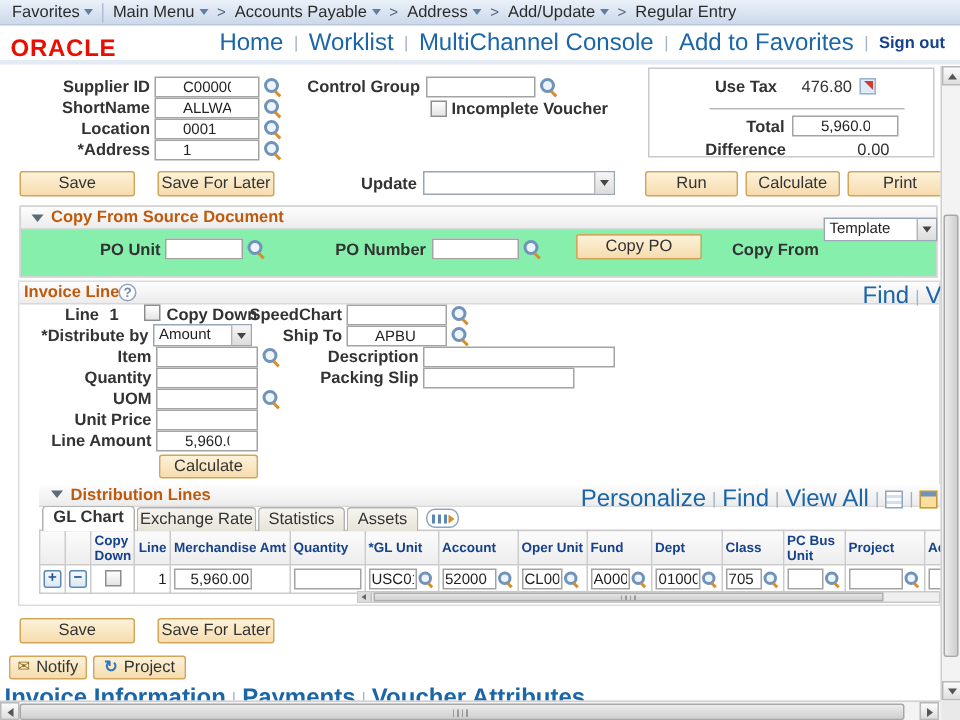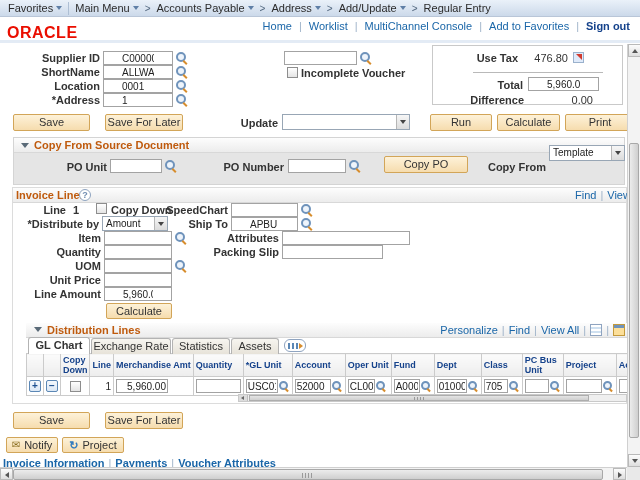--- a/index.html
+++ b/index.html
@@ -17,21 +17,21 @@
   .lk::before{content:"";position:absolute;left:1px;top:1px;width:6px;height:6px;border:2px solid #6f93bb;border-radius:50%;background:#eef4fb}
   .lk::after{content:"";position:absolute;left:9px;top:9px;width:5px;height:2px;background:#d78d2d;transform:rotate(45deg);transform-origin:0 0}
   .btn{position:absolute;height:17px;box-sizing:border-box;background:linear-gradient(#fdf2d9,#f6dcae);
        border:1px solid #d2a558;border-radius:2px;font:11px/15px "Liberation Sans",sans-serif;color:#333;
        text-align:center;cursor:pointer;white-space:nowrap;overflow:hidden}
   .sel{position:absolute;height:16px;box-sizing:border-box;border:1px solid #98a6b5;background:#fff;cursor:pointer}
   .sel .sv{display:block;margin-right:13px;font:10px/14px "Liberation Sans",sans-serif;color:#222;padding-left:3px;white-space:nowrap;overflow:hidden}
   .sel .sa{position:absolute;top:0;right:0;width:13px;height:100%;background:linear-gradient(#f6f6f6,#dcdcdc);border-left:1px solid #b6b6b6;box-sizing:border-box}
   .sel .sa::after{content:"";position:absolute;left:3px;top:5px;border-left:3px solid transparent;border-right:3px solid transparent;border-top:4px solid #444}
   .cb{position:absolute;width:11px;height:11px;box-sizing:border-box;border:1px solid #8d8d8d;background:linear-gradient(#fff,#e4e4e4);cursor:pointer}
-  .link{font-size:11px;color:#1a66a8;white-space:nowrap;cursor:pointer;text-decoration:none}
+  .link{font-size:16px;color:#1a66a8;white-space:nowrap;cursor:pointer;text-decoration:none}
   .blink{font-weight:bold}
   .sepc{font-size:11px;color:#9fb3c9}
   .sect{font-size:11px;font-weight:bold;color:#bf5a0d;white-space:nowrap}
   .tri{position:absolute;width:0;height:0;border-left:4px solid transparent;border-right:4px solid transparent;border-top:5px solid #5a6a78;cursor:pointer}
   
   #topbar{position:absolute;left:0;top:0;width:640px;height:17px;box-sizing:border-box;
           background:linear-gradient(#eaf1f9,#ccd9ea);border-bottom:1px solid #b9c6d8;
           display:flex;align-items:center;gap:6px;padding-left:8px;font-size:11px;color:#2b2b2b}
   .crumb{display:flex;align-items:center;gap:3px;cursor:pointer;white-space:nowrap}
   .ccaret{width:0;height:0;border-left:3px solid transparent;border-right:3px solid transparent;border-top:4px solid #5f7fa6}
@@ -40,21 +40,21 @@
   
   #hdrlinks{position:absolute;right:10px;top:20px;display:flex;gap:7px;align-items:center;z-index:1}
   #signout{font-size:11px;font-weight:bold;color:#15428b;white-space:nowrap;cursor:pointer}
   #logo{position:absolute;left:7px;top:24px;font:bold 16px "Liberation Sans",sans-serif;color:#ea0e00;letter-spacing:.5px}
   #hdrstrip{position:absolute;left:0;top:40px;width:640px;height:3px;background:#e3ebf5}
   
   #totbox{position:absolute;left:432px;top:45px;width:191px;height:60px;border:1px solid #c9c9c9;background:#fff;box-sizing:border-box}
   .ico-drill{position:absolute;width:11px;height:11px;box-sizing:border-box;border:1px solid #9ab1cc;background:#dfeafa;cursor:pointer}
   .ico-drill::after{content:"";position:absolute;right:1px;top:1px;width:0;height:0;border-top:6px solid #d23b2f;border-left:6px solid transparent}
   
-  #copybox{position:absolute;left:13px;top:137px;width:612px;height:48px;border:1px solid #d4d4d4;background:#e5e5e5;box-sizing:border-box}
+  #copybox{position:absolute;left:13px;top:137px;width:612px;height:48px;border:1px solid #d4d4d4;background:#86efac;box-sizing:border-box}
   #invbox{position:absolute;left:12px;top:187px;width:615px;height:217px;border:1px solid #dcdcdc;background:#fff;box-sizing:border-box}
   .ghead{position:absolute;left:0;top:0;right:0;height:14px;background:linear-gradient(#fdfdfd,#ececec);border-bottom:1px solid #d8d8d8}
   .helpico{position:absolute;width:12px;height:12px;box-sizing:border-box;border:1px solid #8fa4c0;border-radius:50%;
            color:#6f8cb0;font:bold 9px/10px "Liberation Sans",sans-serif;text-align:center;cursor:pointer;background:#fff}
   #distbox{position:absolute;left:13px;top:135px;width:602px;height:79px;overflow:hidden;background:#fff}
   
   .tab{position:absolute;height:16px;box-sizing:border-box;border:1px solid #b3b3b3;border-bottom:none;border-radius:3px 3px 0 0;
        background:linear-gradient(#f7f5f0,#e7e3d9);font:11px/15px "Liberation Sans",sans-serif;color:#333;text-align:center;
        cursor:pointer;overflow:hidden;white-space:nowrap;z-index:1}
   .tab.active{background:#fff;font-weight:bold;height:17px;z-index:2}
@@ -167,20 +167,21 @@
   <span class="lk" style="left:175px;top:65px"></span>
 
   <div class="lbl" style="left:0;top:80px;width:100px">Location</div>
   <input class="inp" style="left: 103px; top: 79px; width: 70px;" value="0001">
   <span class="lk" style="left:175px;top:79px"></span>
 
   <div class="lbl" style="left:0;top:94px;width:100px">*Address</div>
   <input class="inp" style="left: 103px; top: 93px; width: 70px;" value="1">
   <span class="lk" style="left:175px;top:93px"></span>
 
+  <div class="lbl" style="left:180px;top:52px;width:100px">Control Group</div>
   <input class="inp" style="left: 284px; top: 51px; width: 73px;" value="">
   <span class="lk" style="left:359px;top:51px"></span>
   <span class="cb" style="left:287px;top:67px"></span>
   <div class="lbl left" style="left:301px;top:67px;width:110px">Incomplete Voucher</div>
 
   <div id="totbox">
     <div class="lbl" style="left:0;top:6px;width:85px">Use Tax</div>
     <div class="val num" style="left:95px;top:6px;width:40px">476.80</div>
     <span class="ico-drill" style="left:140px;top:6px"></span>
     <div class="abs" style="left:40px;top:26px;width:130px;border-top:1px solid #b9b9b9"></div>
@@ -260,21 +261,21 @@
     <span class="lk" style="left:161px;top:71px"></span>
 
     <div class="lbl" style="left:0;top:86px;width:88px">Unit Price</div>
     <input class="inp" style="left: 91px; top: 85px; width: 68px;" value="">
 
     <div class="lbl" style="left:0;top:100px;width:88px">Line Amount</div>
     <input class="inp num" style="left: 91px; top: 99px; width: 68px;" value="5,960.00">
 
     <div class="btn" style="left:93px;top:115px;width:66px;height:16px">Calculate</div>
 
-    <div class="lbl" style="left:180px;top:44px;width:86px">Attributes</div>
+    <div class="lbl" style="left:180px;top:44px;width:86px">Description</div>
     <input class="inp" style="left: 269px; top: 43px; width: 128px;" value="">
 
     <div class="lbl" style="left:180px;top:58px;width:86px">Packing Slip</div>
     <input class="inp" style="left: 269px; top: 57px; width: 101px;" value="">
 
     <div id="distbox">
       <div class="ghead"></div>
       <span class="tri" style="left:8px;top:4px"></span>
       <span class="sect abs" style="left:21px;top:1px">Distribution Lines</span>
       <div class="abs flexrow" style="right:3px;top:1px">

